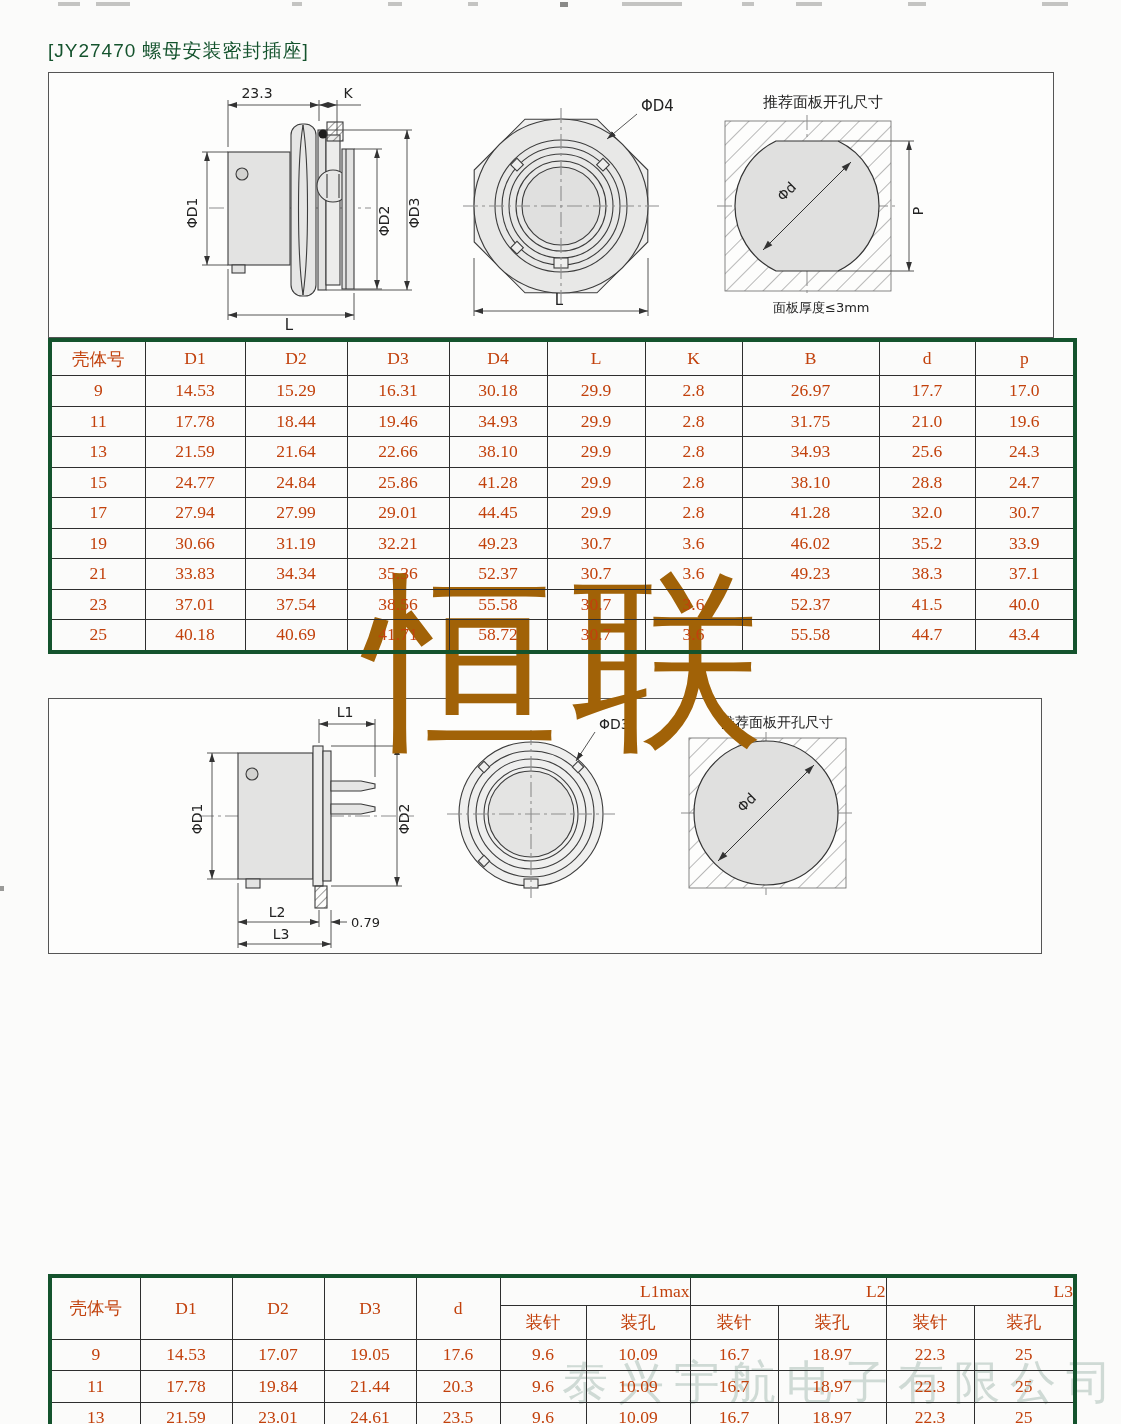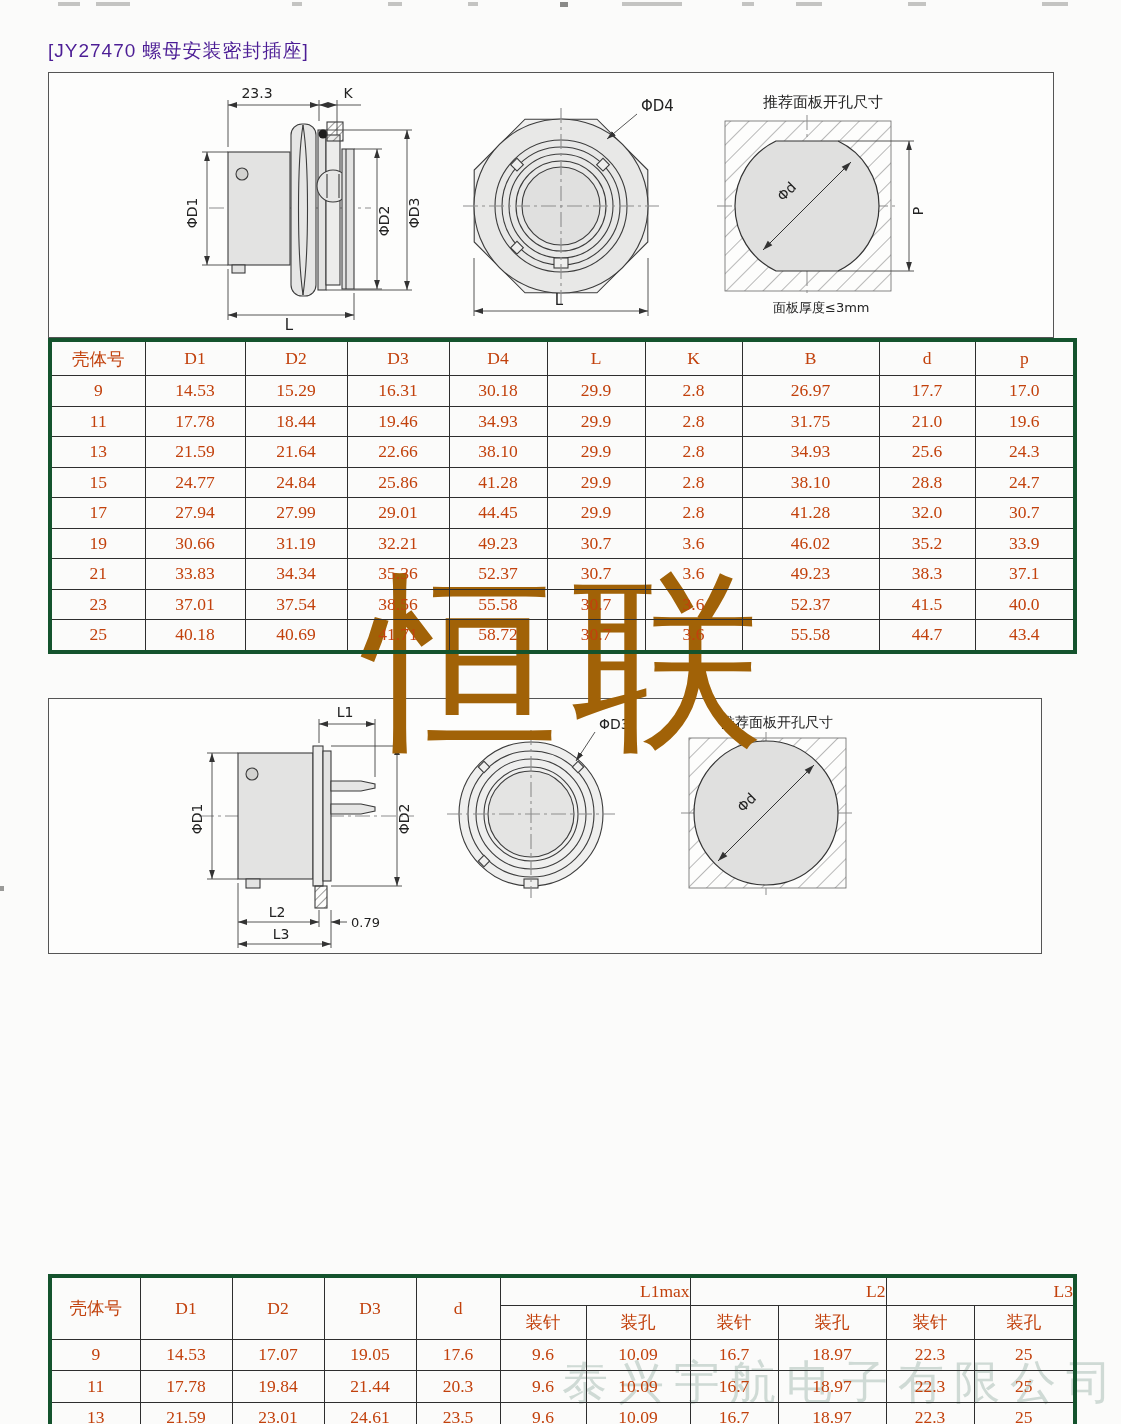--- a/index.html
+++ b/index.html
@@ -3,21 +3,21 @@
 <meta charset="utf-8">
 <style>
   html,body{margin:0;padding:0;background:#e8e8e8;}
   #page{
     position:relative;width:1121px;height:1424px;background:#fbfbfa;
     overflow:hidden;font-family:"Liberation Sans",sans-serif;
   }
   .abs{position:absolute;}
   
   .sec-title{
-    font-family:"Liberation Sans",sans-serif;font-size:19px;color:#4c1d95;
+    font-family:"Liberation Sans",sans-serif;font-size:19px;color:#14532d;
     letter-spacing:1px;white-space:nowrap;
   }
   
   .draw-box{border:1px solid #555;background:#fdfdfc;}
   
   table.dim{
     border-collapse:collapse;table-layout:fixed;width:1025px;
     font-family:"Liberation Serif",serif;font-size:17.5px;color:#c2410c;
     text-align:center;border:4px solid #14532d;background:transparent;position:relative;z-index:3;
   }

